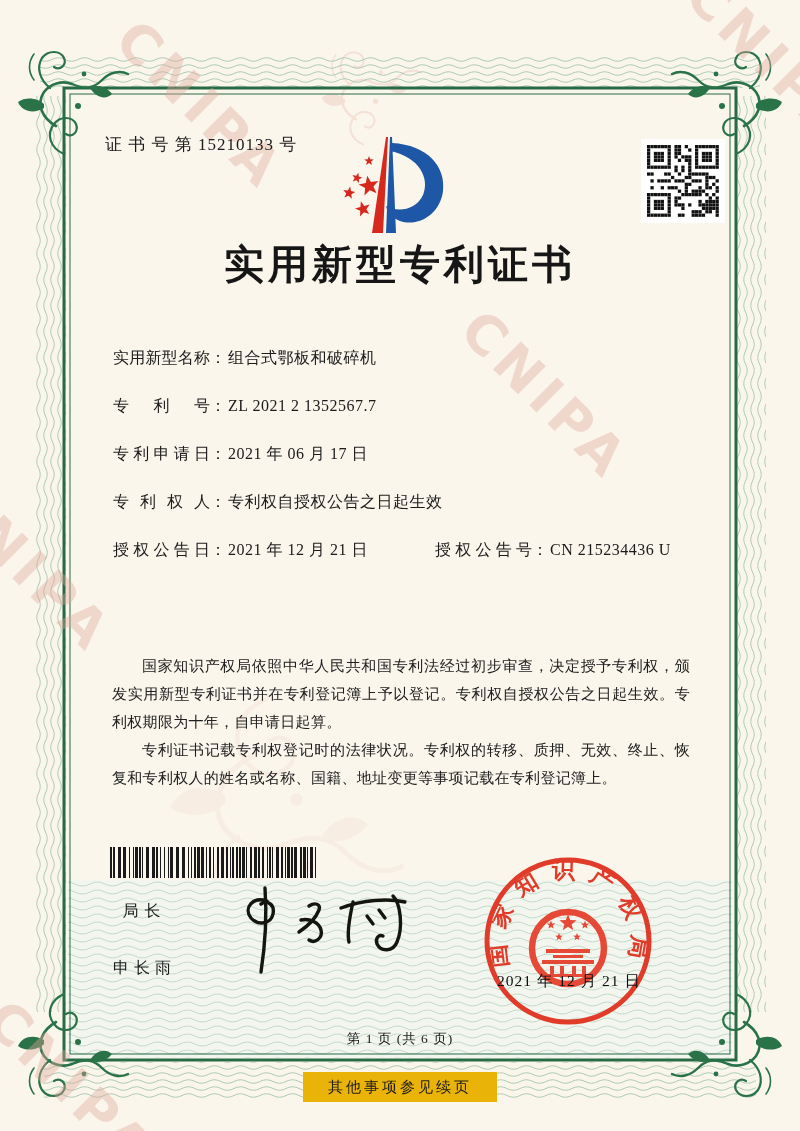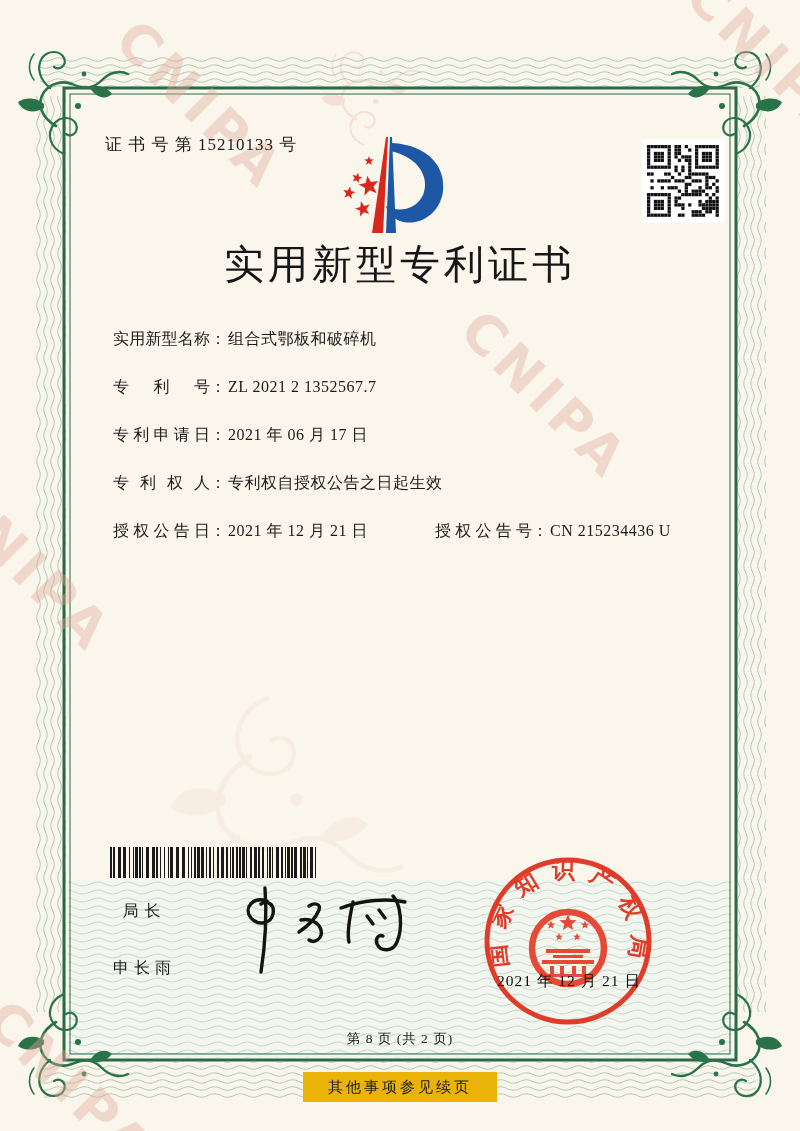--- a/index.html
+++ b/index.html
@@ -8,22 +8,22 @@
   .deco{position:absolute;left:0;top:0;z-index:1;}
   .wm{position:absolute;z-index:2;font-family:"DejaVu Sans","Liberation Sans",sans-serif;font-weight:700;
       font-size:54px;letter-spacing:6px;color:#e2a99c;opacity:.40;white-space:nowrap;
       transform:translate(-50%,-50%) rotate(45deg);pointer-events:none;}
   .content{position:absolute;inset:0;z-index:3;}
   .cert-no{position:absolute;left:105px;top:133px;font-size:17px;letter-spacing:1px;}
   .logo{position:absolute;left:328px;top:133px;}
   .qr{position:absolute;left:641px;top:139px;width:84px;height:84px;background:#fff;}
   .qr svg{position:absolute;left:6px;top:6px;}
   .title{position:absolute;left:0;top:237px;width:100%;text-align:center;
-         font-size:40px;font-weight:400;letter-spacing:4px;color:#161616;}
-  .fields{position:absolute;left:113px;top:315px;width:600px;}
+         font-size:40px;font-weight:700;letter-spacing:4px;color:#161616;}
+  .fields{position:absolute;left:113px;top:334px;width:600px;}
   .frow{position:relative;height:48px;line-height:48px;font-size:16px;white-space:nowrap;}
   .flabel{display:inline-block;width:97px;text-align:justify;text-align-last:justify;text-justify:inter-character;vertical-align:top;}
   .fcolon{display:inline-block;width:18px;vertical-align:top;}
   .fvalue{letter-spacing:.5px;}
   .grant-group{position:absolute;left:302px;top:0;margin-left:20px;}
   .paras{position:absolute;left:112px;top:652px;width:578px;font-size:15px;line-height:28px;
          text-align:justify;letter-spacing:.3px;color:#202020;}
   .paras p{margin:0;text-indent:2em;}
   .barcode{position:absolute;left:110px;top:847px;z-index:4;}
   .signer{position:absolute;left:113px;top:901px;z-index:4;font-family:"Liberation Sans","DejaVu Sans",sans-serif;text-align:center;}
@@ -348,20 +348,24 @@
         <span class="flabel">专利权人</span><span class="fcolon">：</span><span class="fvalue">专利权自授权公告之日起生效</span>
       </div>
       <div class="frow">
         <span class="flabel">授权公告日</span><span class="fcolon">：</span><span class="fvalue">2021 年 12 月 21 日</span>
         <span class="grant-group">
           <span class="flabel">授权公告号</span><span class="fcolon">：</span><span class="fvalue">CN 215234436 U</span>
         </span>
       </div>
     </div>
 
+    <div class="paras">
+      <p>国家知识产权局依照中华人民共和国专利法经过初步审查，决定授予专利权，颁发实用新型专利证书并在专利登记簿上予以登记。专利权自授权公告之日起生效。专利权期限为十年，自申请日起算。</p>
+      <p>专利证书记载专利权登记时的法律状况。专利权的转移、质押、无效、终止、恢复和专利权人的姓名或名称、国籍、地址变更等事项记载在专利登记簿上。</p>
+    </div>
 
     <svg class="barcode" width="212" height="31" viewBox="0 0 212 31" aria-hidden="true">
       <g id="barcode-bars" fill="#1a1a1a">
           <rect x="0" y="0" width="2" height="31"></rect>
           <rect x="3" y="0" width="2" height="31"></rect>
           <rect x="8" y="0" width="3" height="31"></rect>
           <rect x="13" y="0" width="3" height="31"></rect>
           <rect x="19" y="0" width="1" height="31"></rect>
           <rect x="23" y="0" width="1" height="31"></rect>
           <rect x="25" y="0" width="3" height="31"></rect>
@@ -453,16 +457,16 @@
         <rect x="62" y="107" width="52" height="4"></rect>
         <rect x="70" y="113" width="4" height="9"></rect>
           <rect x="80" y="113" width="4" height="9"></rect>
         <rect x="92" y="113" width="4" height="9"></rect>
           <rect x="102" y="113" width="4" height="9"></rect>
         <rect x="64" y="121" width="48" height="3"></rect>
       </g>
     </svg>
     <div class="seal-date">2021 年 12 月 21 日</div>
 
-    <div class="page-info">第 8 页 (共 2 页)</div>
+    <div class="page-info">第 1 页 (共 6 页)</div>
     <div class="note">其他事项参见续页</div>
   </div>
 </div>
 
 </body></html>

